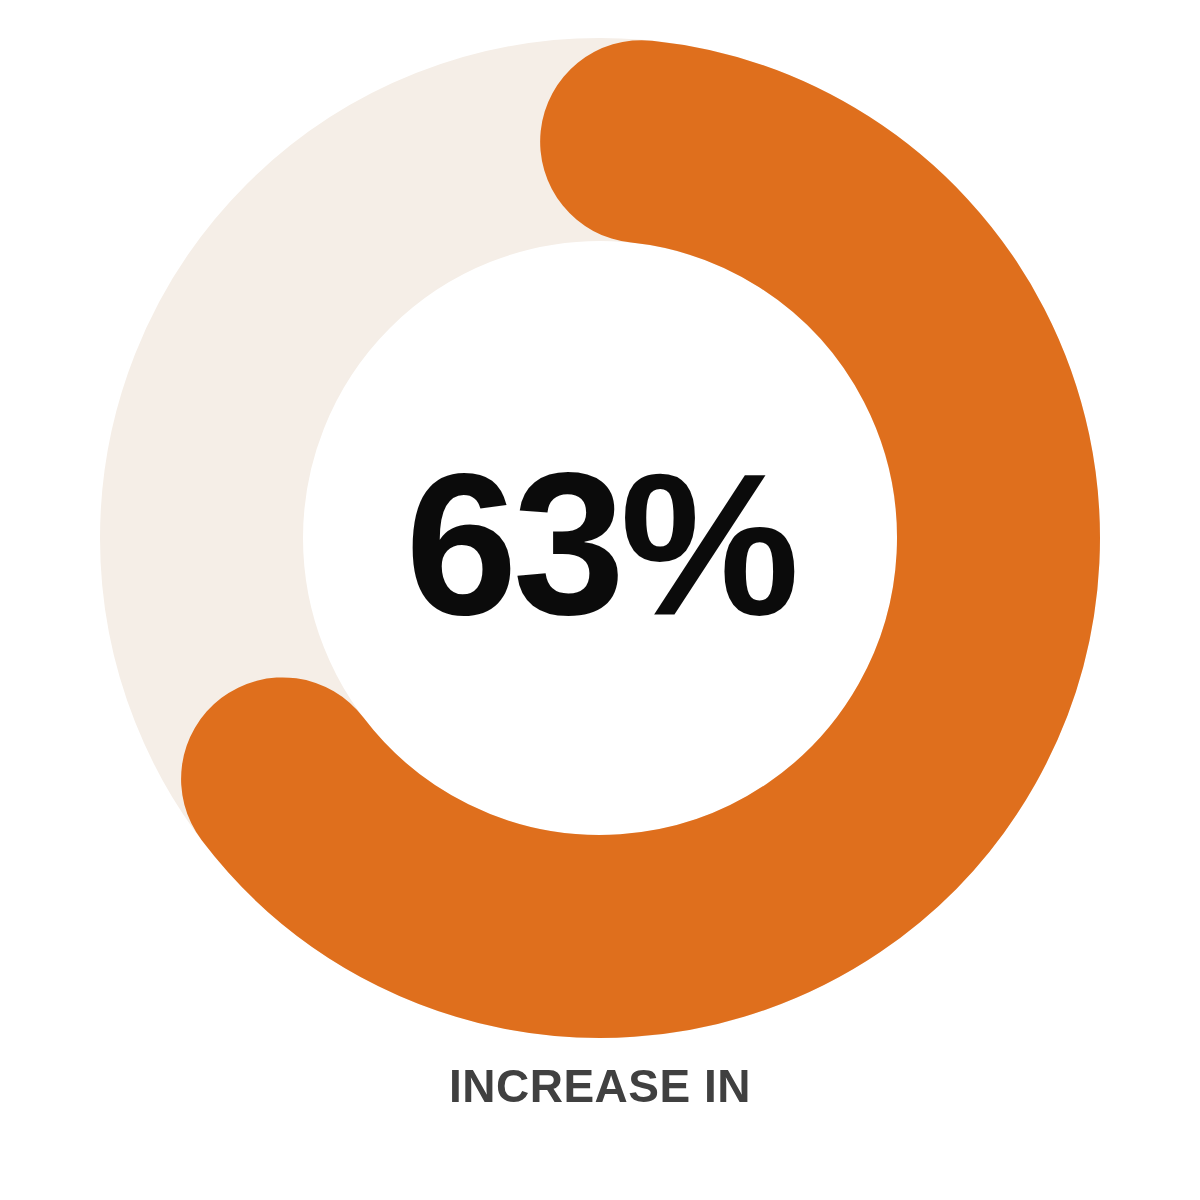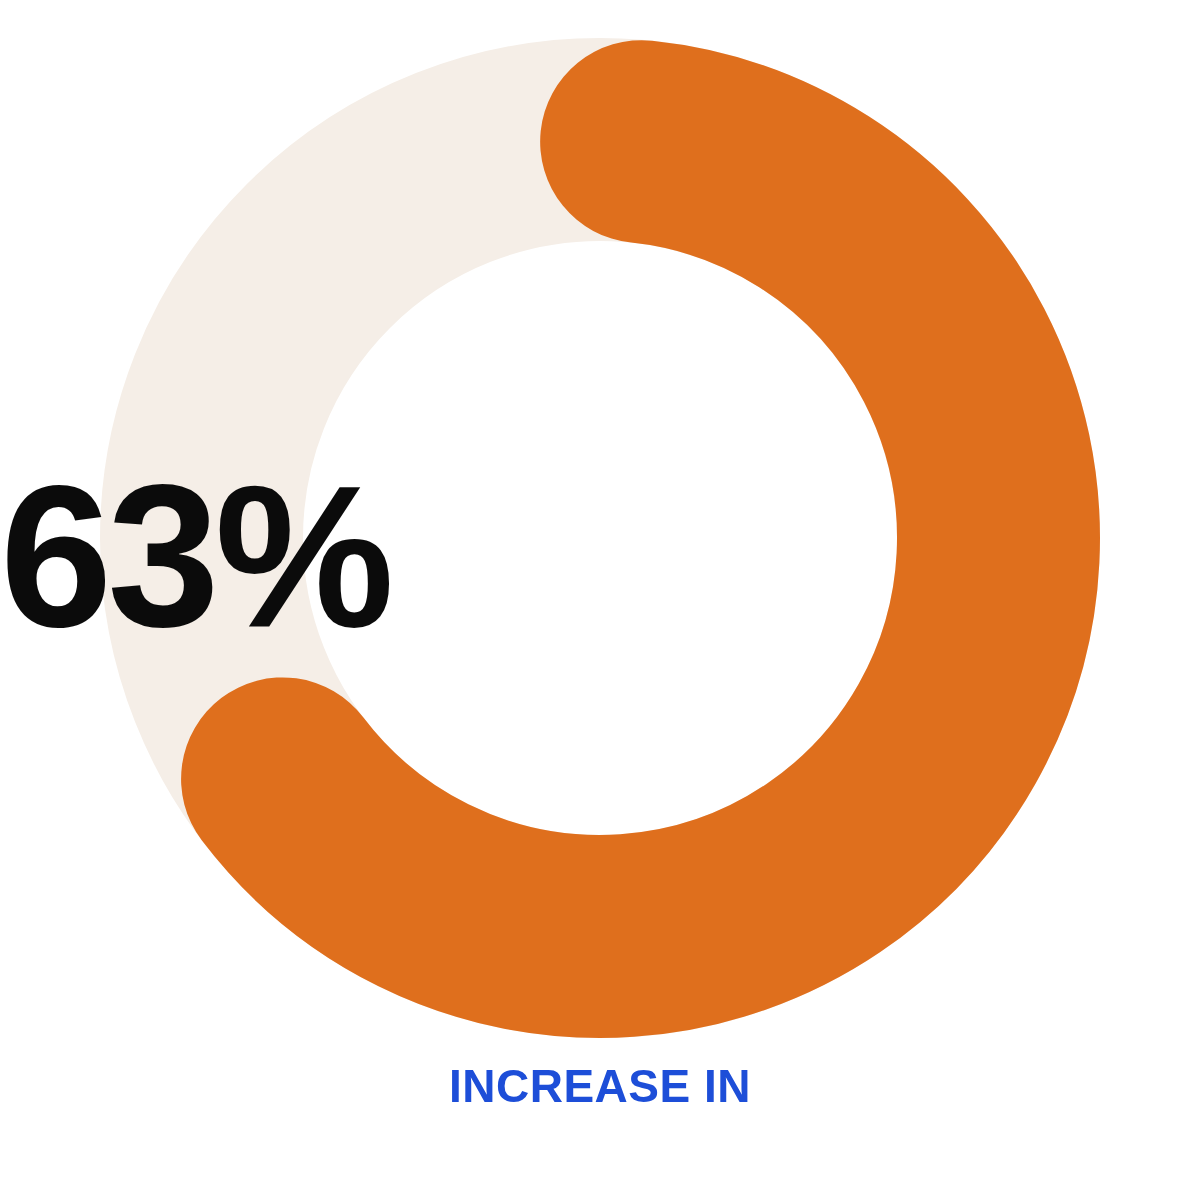--- a/index.html
+++ b/index.html
@@ -30,26 +30,26 @@
     top: 0;
     width: 1200px;
     height: 1200px;
     display: block;
   }
 
   
   #center-value-wrap {
     position: absolute;
     left: 0;
-    top: 16px;
+    top: 4px;
     width: 1200px;
     height: 1076px;          
     display: flex;
     align-items: center;
-    justify-content: flex-start;
+    justify-content: center;
     pointer-events: none;
   }
   #center-value {
     font-family: "Liberation Sans", sans-serif;
     font-size: 202px;
     font-weight: 700;
     line-height: 1;
     letter-spacing: -5px;
     color: #0b0b0b;
     white-space: nowrap;
@@ -64,21 +64,21 @@
     width: 1200px;
     text-align: center;
   }
   .caption-line {
     display: block;
     font-family: "Liberation Sans", sans-serif;
     font-size: 46px;
     font-weight: 700;
     line-height: 56px;
     letter-spacing: 0.5px;
-    color: #1d4ed8;
+    color: #404040;
     text-transform: uppercase;
     white-space: nowrap;
   }
 </style>
 </head>
 <body>
 
 <div id="stat-figure" style="background: rgb(255, 255, 255);">
 
   <svg id="donut-chart" viewBox="0 0 1200 1200" width="1200" height="1200" xmlns="http://www.w3.org/2000/svg" aria-label="63 percent donut chart">

